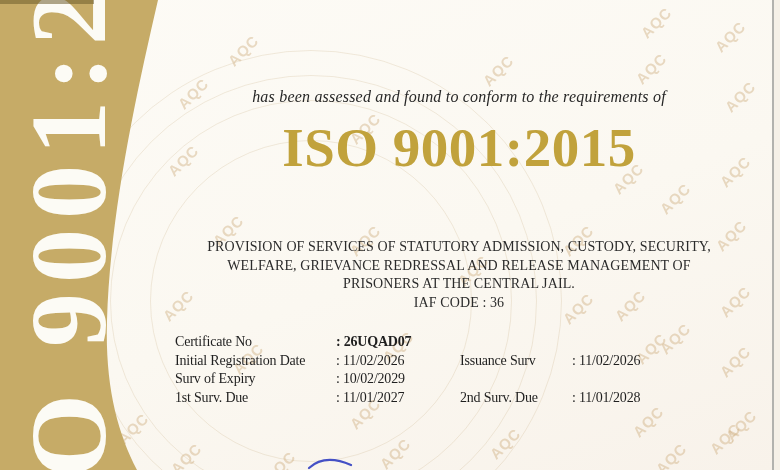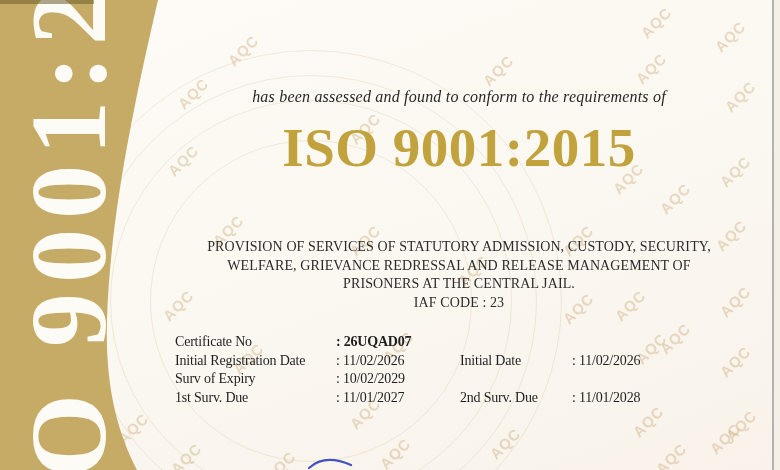--- a/index.html
+++ b/index.html
@@ -109,32 +109,32 @@
   <div class="right-paper"></div>
   <div class="photo-edge"></div>
 
   <div class="center-col assessed-line">has been assessed and found to conform to the requirements of</div>
   <div class="center-col standard-line">ISO 9001:2015</div>
 
   <div class="center-col scope-block">
     <div>PROVISION OF SERVICES OF STATUTORY ADMISSION, CUSTODY, SECURITY,</div>
     <div>WELFARE, GRIEVANCE REDRESSAL AND RELEASE MANAGEMENT OF</div>
     <div>PRISONERS AT THE CENTRAL JAIL.</div>
-    <div class="iaf">IAF CODE : 23</div>
+    <div class="iaf">IAF CODE : 36</div>
   </div>
 
   <div class="details">
     <div class="row">
       <span class="c1">Certificate No</span>
       <span class="c2 bold">: 26UQAD07</span>
     </div>
     <div class="row">
       <span class="c1">Initial Registration Date</span>
       <span class="c2">: 11/02/2026</span>
-      <span class="c3">Initial Date</span>
+      <span class="c3">Issuance Surv</span>
       <span class="c4">: 11/02/2026</span>
     </div>
     <div class="row">
       <span class="c1">Surv of Expiry</span>
       <span class="c2">: 10/02/2029</span>
     </div>
     <div class="row">
       <span class="c1">1st Surv. Due</span>
       <span class="c2">: 11/01/2027</span>
       <span class="c3">2nd Surv. Due</span>

